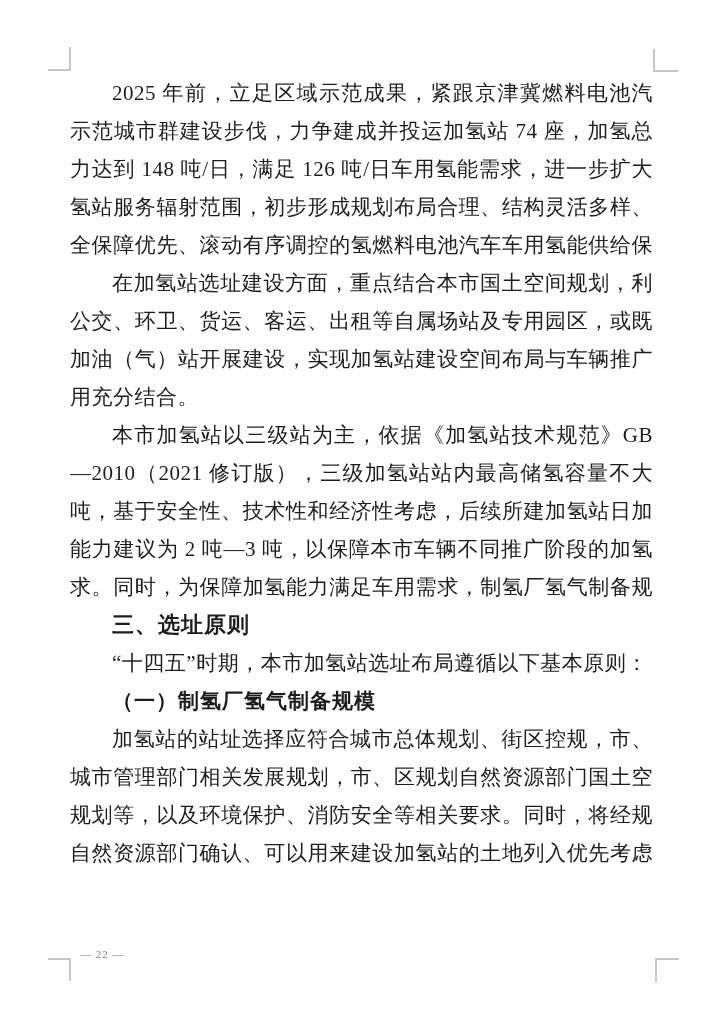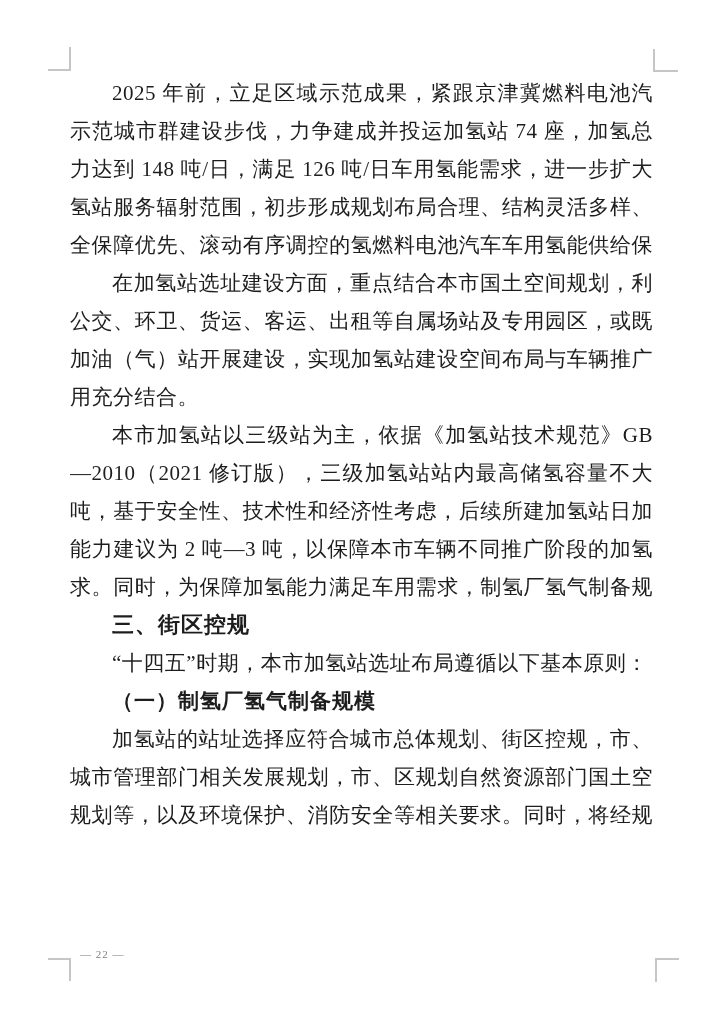--- a/index.html
+++ b/index.html
@@ -108,29 +108,30 @@
         <div class="line">用充分结合。</div>
       </div>
       <div class="block paragraph">
         <div class="line indent fill">本市加氢站以三级站为主，依据《加氢站技术规范》GB 50516</div>
         <div class="line fill">—2010（2021 修订版），三级加氢站站内最高储氢容量不大于 3</div>
         <div class="line fill">吨，基于安全性、技术性和经济性考虑，后续所建加氢站日加注</div>
         <div class="line fill">能力建议为 2 吨—3 吨，以保障本市车辆不同推广阶段的加氢需</div>
         <div class="line fill">求。同时，为保障加氢能力满足车用需求，制氢厂氢气制备规模</div>
       </div>
       <div class="block heading">
-        <div class="line indent">三、街区控规</div>
+        <div class="line indent">三、选址原则</div>
       </div>
       <div class="block paragraph">
         <div class="line indent">“十四五”时期，本市加氢站选址布局遵循以下基本原则：</div>
       </div>
       <div class="block subheading">
         <div class="line indent">（一）制氢厂氢气制备规模</div>
       </div>
       <div class="block paragraph">
         <div class="line indent fill">加氢站的站址选择应符合城市总体规划、街区控规，市、区</div>
         <div class="line fill">城市管理部门相关发展规划，市、区规划自然资源部门国土空间</div>
         <div class="line fill">规划等，以及环境保护、消防安全等相关要求。同时，将经规划</div>
+        <div class="line fill">自然资源部门确认、可以用来建设加氢站的土地列入优先考虑</div>
       </div>
     </div>
 
   <div class="footer-page-number">— 22 —</div>
 </div>
 
 </body></html>

